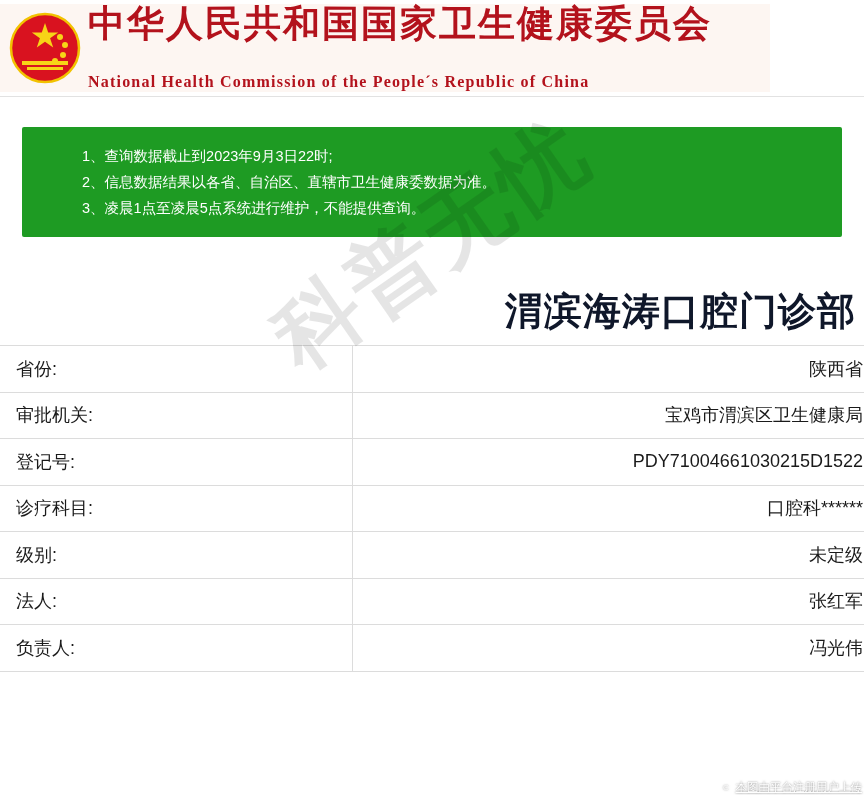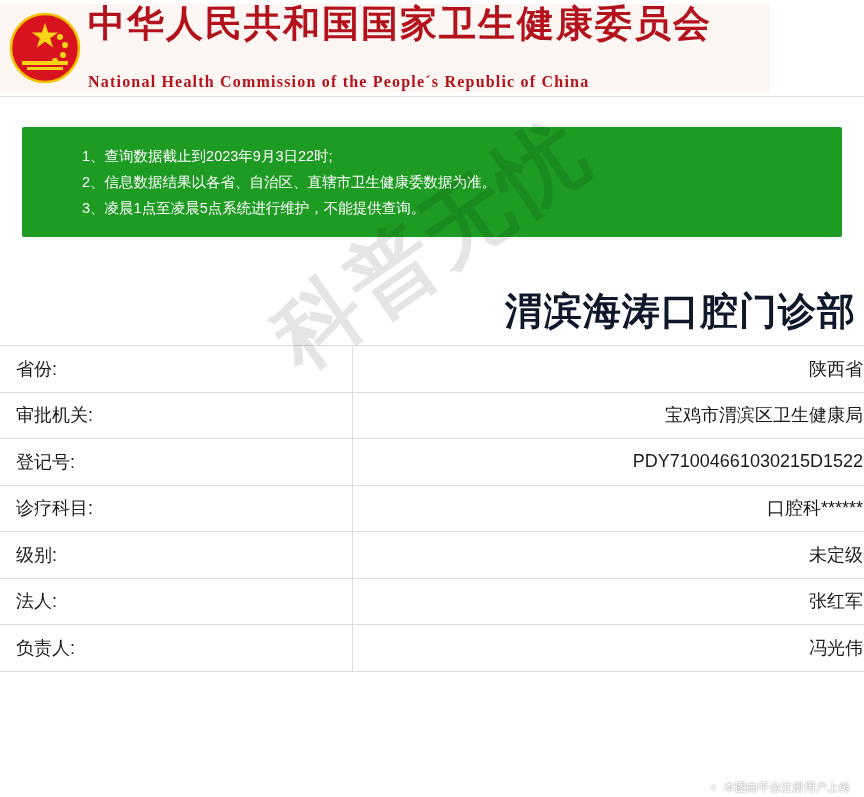--- a/index.html
+++ b/index.html
@@ -143,29 +143,30 @@
     color: rgba(0,0,0,0.10);
     transform: rotate(-35deg);
     transform-origin: left top;
     pointer-events: none;
     white-space: nowrap;
     letter-spacing: 4px;
     user-select: none;
   }
   .wm-footer {
     position: absolute;
-    right: 14px;
+    right: 2px;
     bottom: 2px;
     font-size: 11.5px;
     color: #ffffff;
     background: rgba(0,0,0,0.0);
     text-shadow: 0 0 2px rgba(0,0,0,0.55);
     white-space: nowrap;
     pointer-events: none;
     user-select: none;
+    text-decoration: underline;
   }
   .wm-footer-dot {
     display: inline-block;
     width: 11px;
     height: 11px;
     border: 1px solid #fff;
     border-radius: 50%;
     font-size: 8px;
     line-height: 11px;
     text-align: center;

